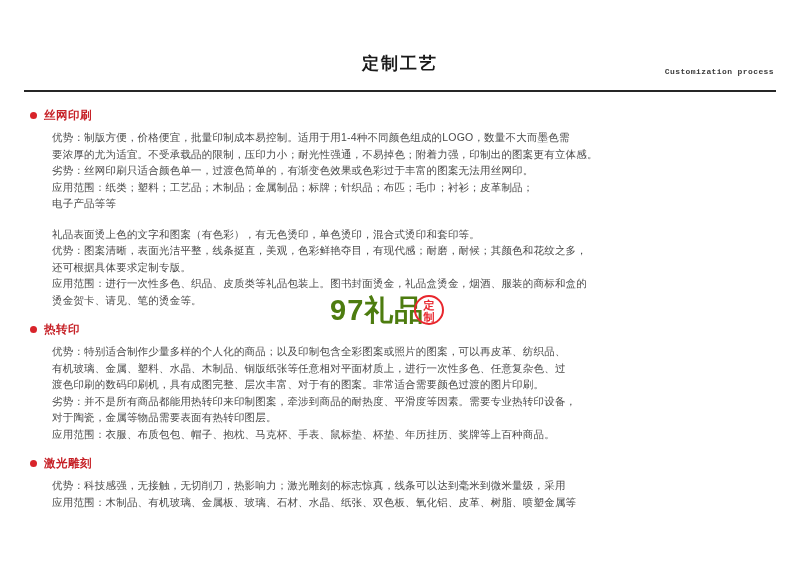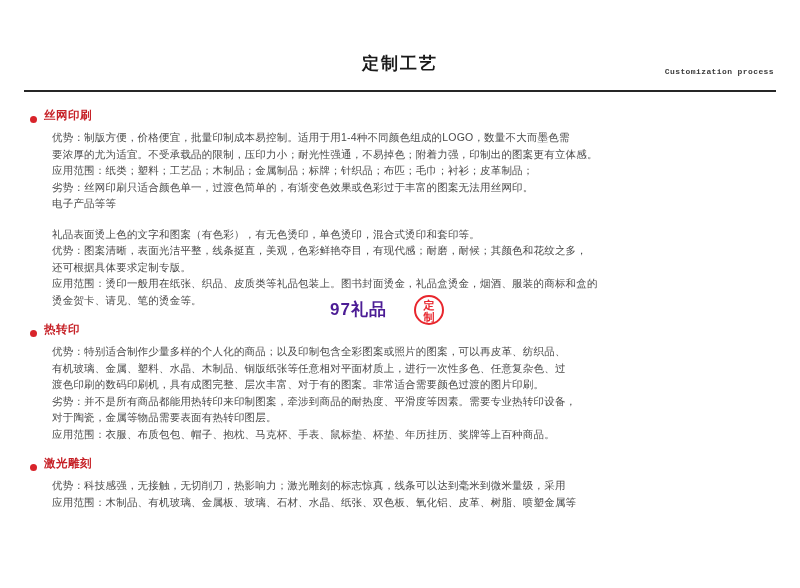--- a/index.html
+++ b/index.html
@@ -55,21 +55,21 @@
     height: 0;
     font-size: 0;
     line-height: 0;
   }
   
   .section {
     margin-bottom: 14px;
   }
   .sec-head {
     display: flex;
-    align-items: flex-end;
+    align-items: center;
     margin: 0 0 6px 6px;
   }
   .bullet {
     width: 7px;
     height: 7px;
     border-radius: 50%;
     background: #d8232a;
     margin-right: 7px;
     flex: 0 0 auto;
   }
@@ -92,23 +92,23 @@
   }
   
   .watermark {
     position: absolute;
     left: 330px;
     top: 275px;
     pointer-events: none;
     user-select: none;
   }
   .wm-text {
-    font-size: 17px;
+    font-size: 29px;
     font-weight: bold;
-    color: #4c1d95;
+    color: #4d7c0f;
     letter-spacing: 1px;
     line-height: 26px;
     font-family: "Liberation Sans", sans-serif;
   }
   .wm-stamp {
     position: absolute;
     left: 84px;
     top: -2px;
     width: 30px;
     height: 30px;
@@ -136,32 +136,32 @@
   <div class="rule"></div>
 
   <div class="section">
     <div class="sec-head">
       <span class="bullet"></span>
       <span class="sec-title">丝网印刷</span>
     </div>
     <div class="body">
       <div class="line">优势：制版方便，价格便宜，批量印制成本易控制。适用于用1-4种不同颜色组成的LOGO，数量不大而墨色需</div>
       <div class="line">要浓厚的尤为适宜。不受承载品的限制，压印力小；耐光性强通，不易掉色；附着力强，印制出的图案更有立体感。</div>
+      <div class="line">劣势：丝网印刷只适合颜色单一，过渡色简单的，有渐变色效果或色彩过于丰富的图案无法用丝网印。</div>
       <div class="line">应用范围：纸类；塑料；工艺品；木制品；金属制品；标牌；针织品；布匹；毛巾；衬衫；皮革制品；</div>
-      <div class="line">劣势：丝网印刷只适合颜色单一，过渡色简单的，有渐变色效果或色彩过于丰富的图案无法用丝网印。</div>
       <div class="line">电子产品等等</div>
     </div>
   </div>
 
   <div class="section">
     <div class="body">
       <div class="line">礼品表面烫上色的文字和图案（有色彩），有无色烫印，单色烫印，混合式烫印和套印等。</div>
       <div class="line">优势：图案清晰，表面光洁平整，线条挺直，美观，色彩鲜艳夺目，有现代感；耐磨，耐候；其颜色和花纹之多，</div>
       <div class="line">还可根据具体要求定制专版。</div>
-      <div class="line">应用范围：烫印一般用在纸张、织品、皮质类等礼品包装上。图书封面烫金，礼品盒烫金，烟酒、服装的商标和盒的</div>
+      <div class="line">应用范围：进行一次性多色、织品、皮质类等礼品包装上。图书封面烫金，礼品盒烫金，烟酒、服装的商标和盒的</div>
       <div class="line">烫金贺卡、请见、笔的烫金等。</div>
     </div>
   </div>
 
   <div class="section">
     <div class="sec-head">
       <span class="bullet"></span>
       <span class="sec-title">热转印</span>
     </div>
     <div class="body">

